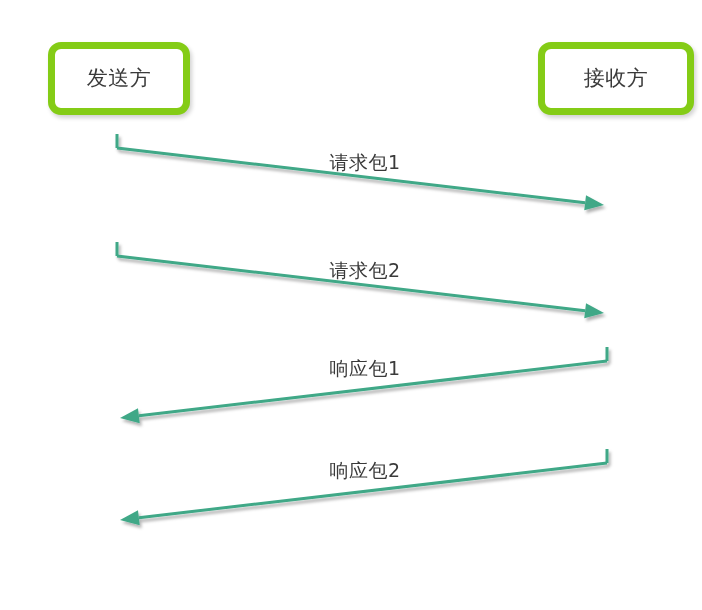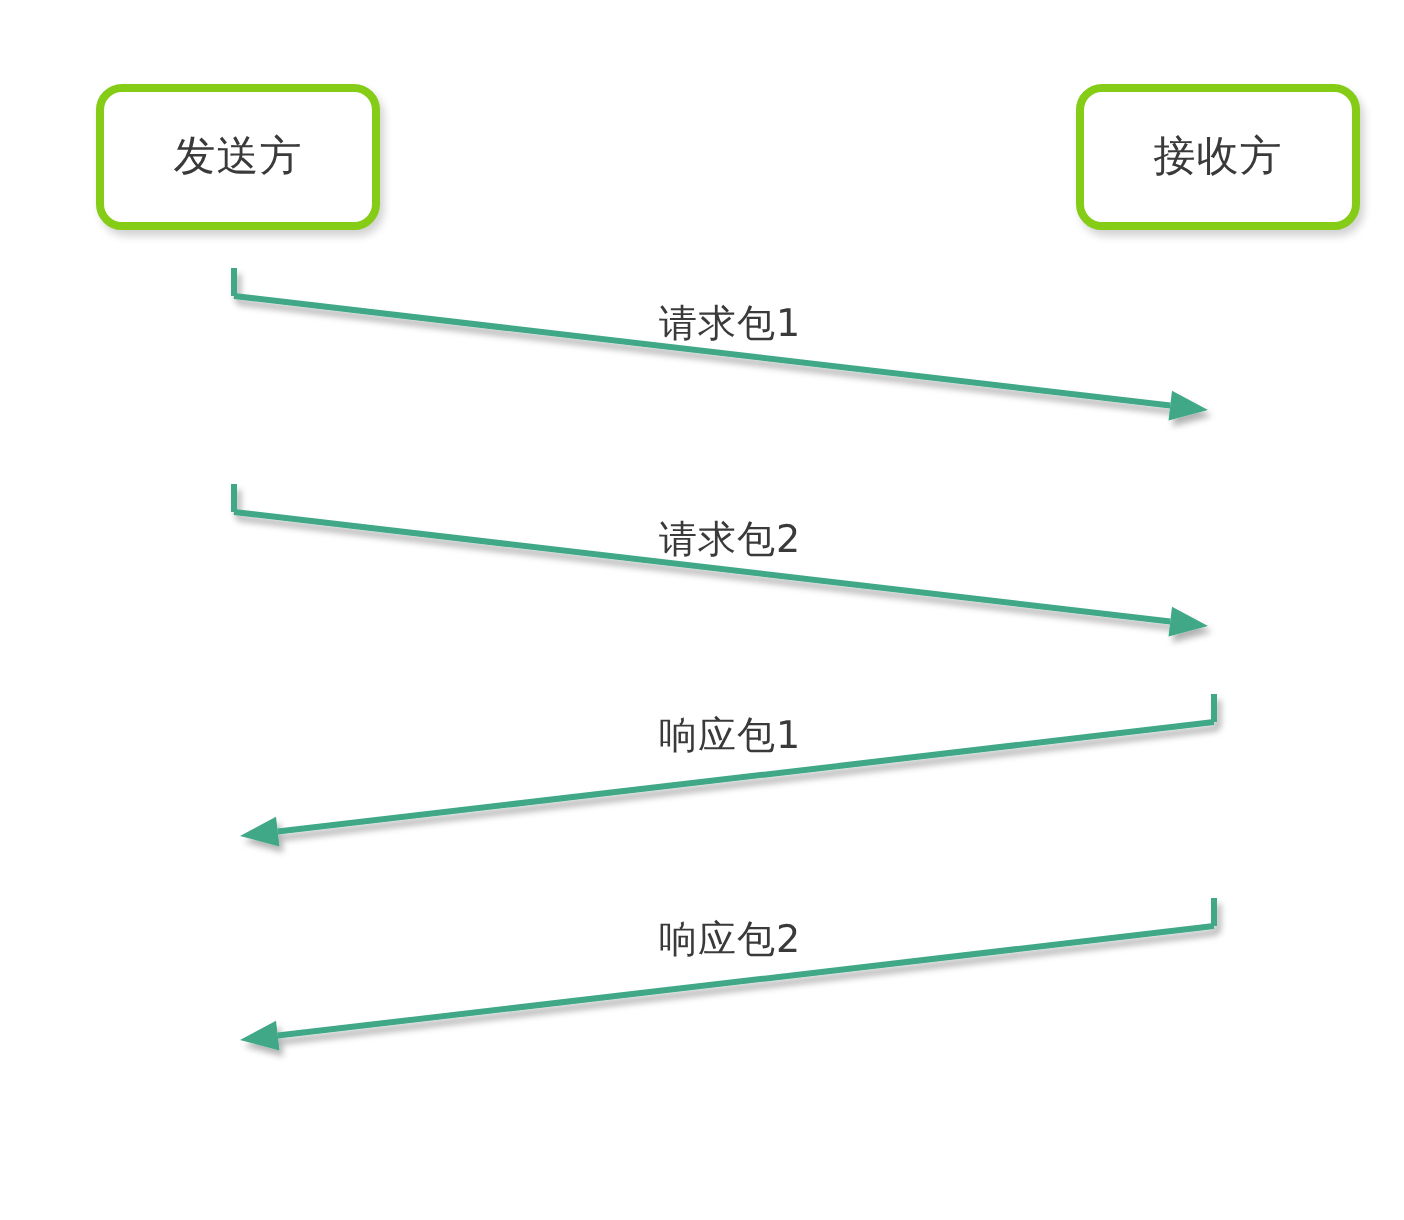--- a/index.html
+++ b/index.html
@@ -25,21 +25,21 @@
     left: 0;
     top: 0;
     width: 702px;
     height: 610px;
   }
   
   .actor-box {
     position: absolute;
     box-sizing: border-box;
     background: #ffffff;
-    border: 4px solid #84cc16;
+    border: 7px solid #84cc16;
     border-radius: 13px;
     display: flex;
     align-items: center;
     justify-content: center;
     box-shadow: 2px 3px 4px rgba(0,0,0,0.18);
     text-align: right;
   }
   .actor-label {
     font-size: 21px;
     color: #3a3a3a;
@@ -94,21 +94,21 @@
           <line x1="607" y1="463" x2="138.87118065441942" y2="517.7912581164231" stroke="#3fa887" stroke-width="3" stroke-linecap="butt"></line>
           <polygon points="120,520 137.99930885827067,510.34210785809967 139.74305245056817,525.2404083747466" fill="#3fa887"></polygon>
         </g>
       </g>
   </svg>
 
   <div class="actor-box" id="actor-box-sender" style="left: 48px; top: 42px; width: 142px; height: 73px;">
     <span class="actor-label">发送方</span>
   </div>
 
-  <div class="actor-box" id="actor-box-receiver" style="left: 538px; top: 42px; width: 142px; height: 73px;">
+  <div class="actor-box" id="actor-box-receiver" style="left: 538px; top: 42px; width: 156px; height: 73px;">
     <span class="actor-label">接收方</span>
   </div>
 
   <div class="msg-label" id="msg-label-0" style="top: 153px; left: 0px; width: 730px;">请求包1</div>
   <div class="msg-label" id="msg-label-1" style="top: 261px; left: 0px; width: 730px;">请求包2</div>
   <div class="msg-label" id="msg-label-2" style="top: 359px; left: 0px; width: 730px;">响应包1</div>
   <div class="msg-label" id="msg-label-3" style="top: 461px; left: 0px; width: 730px;">响应包2</div>
 
 </div>
 

